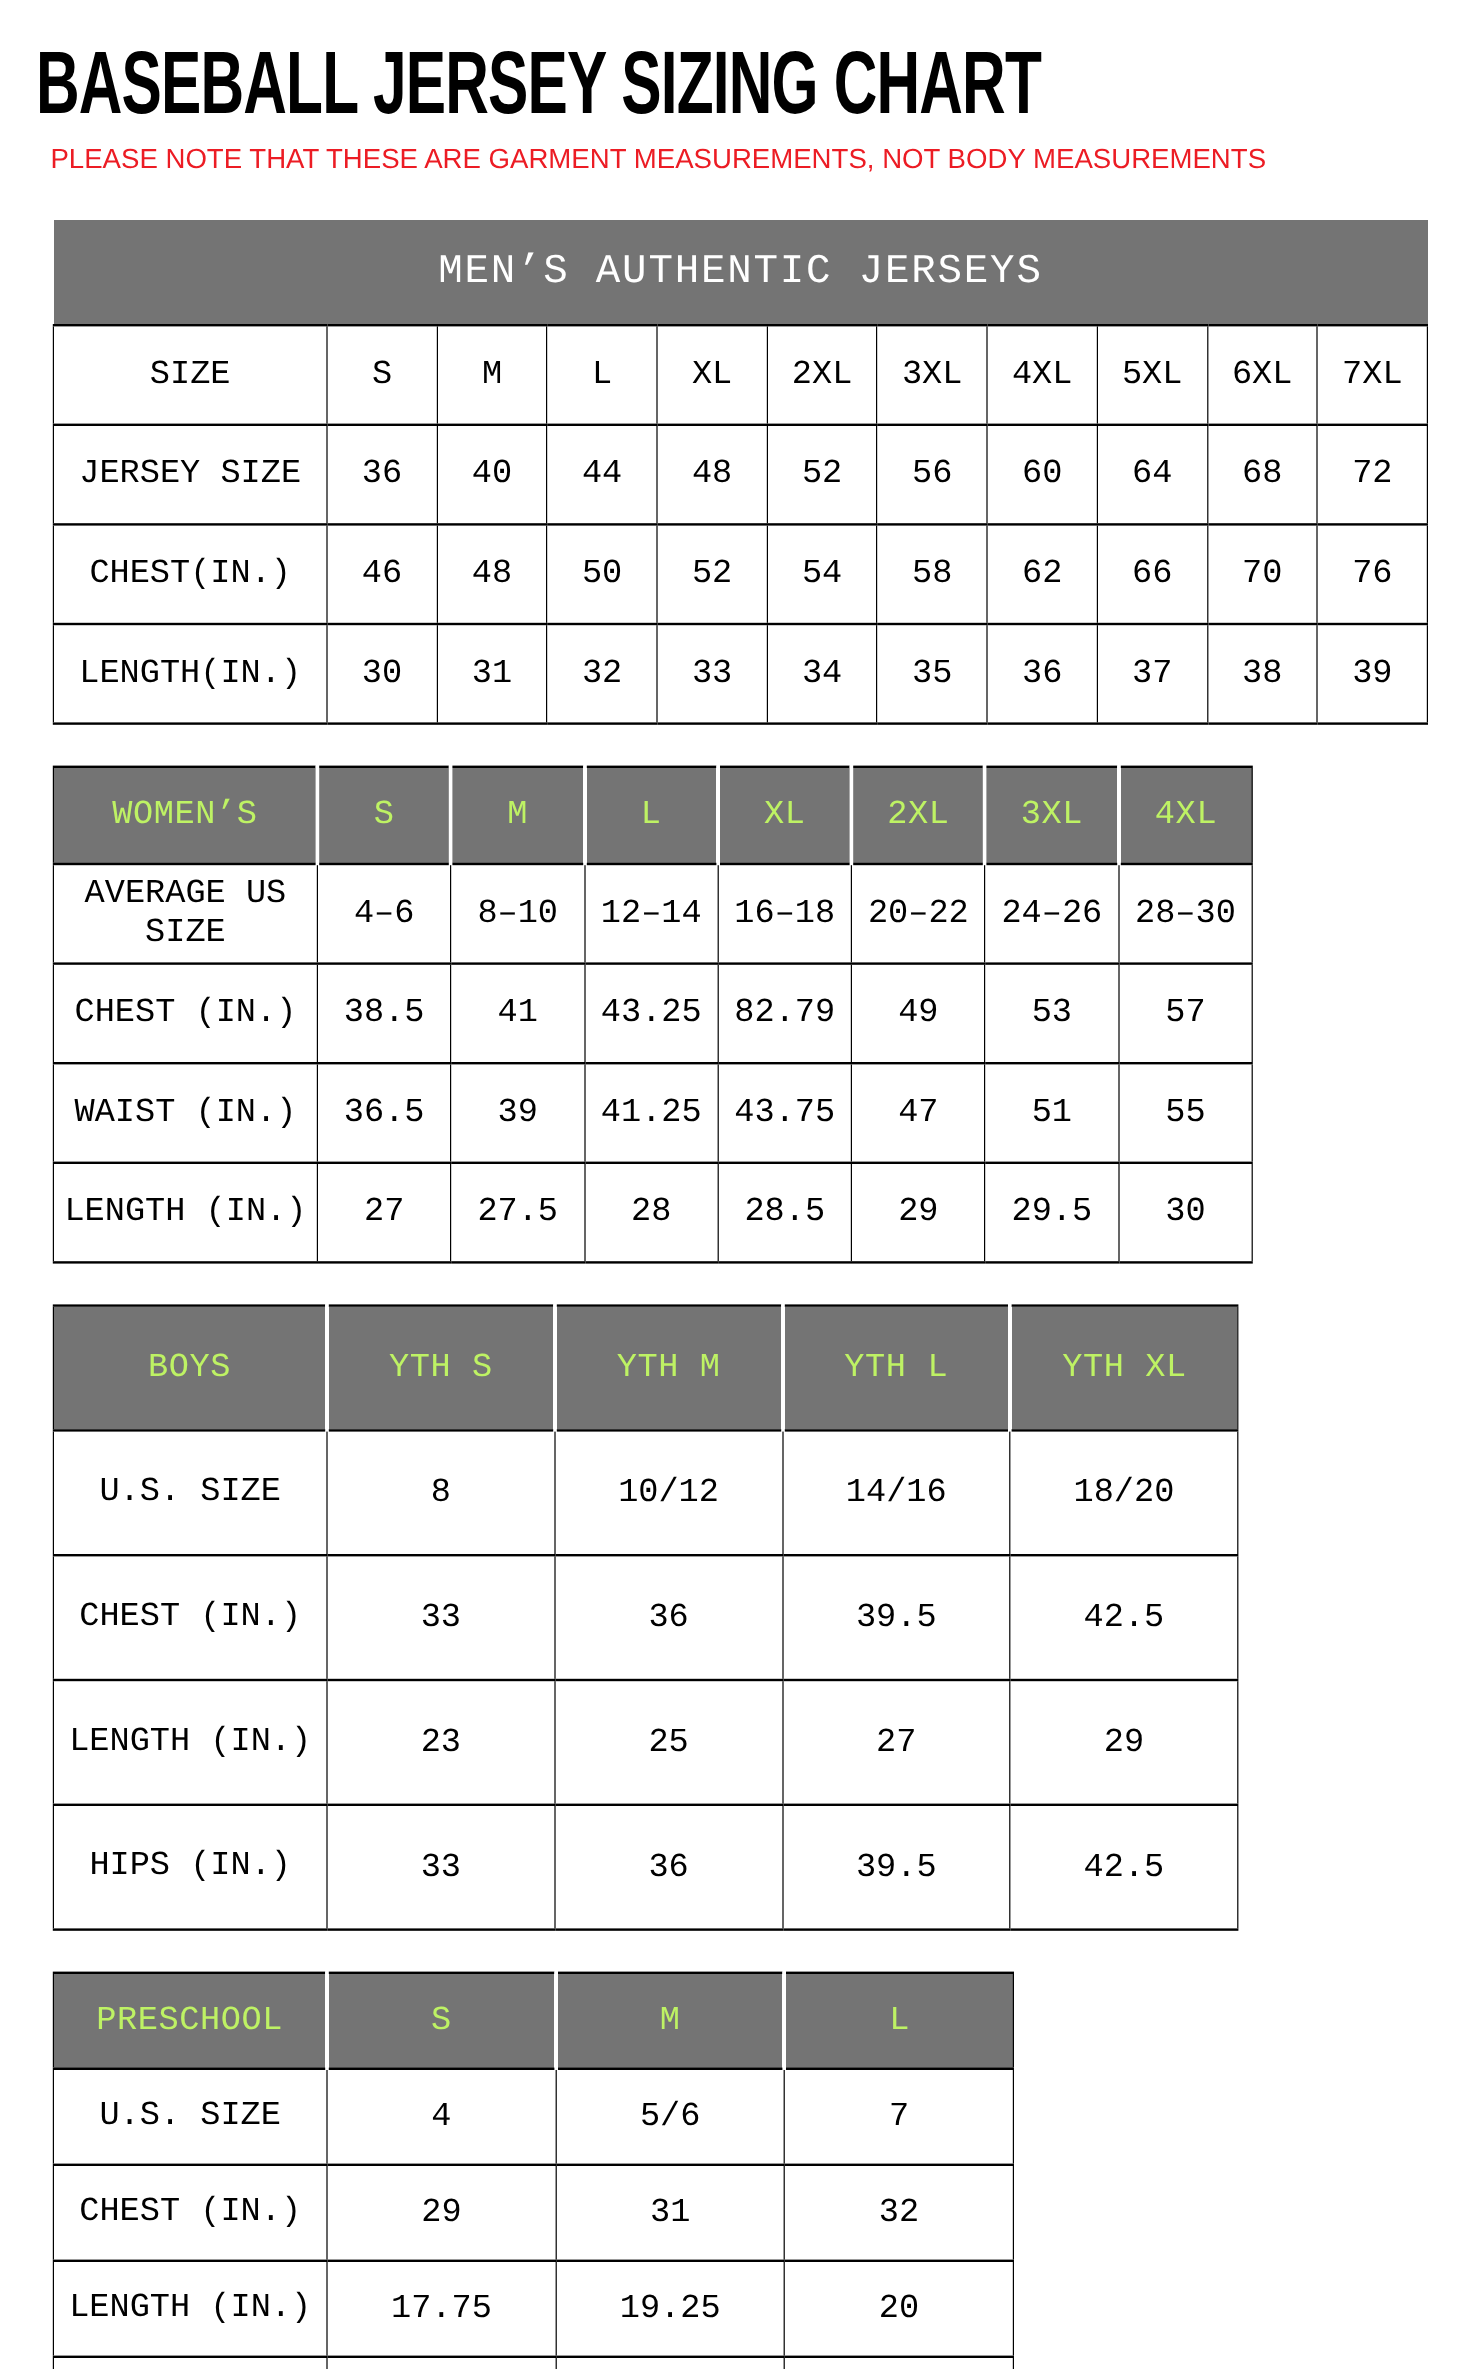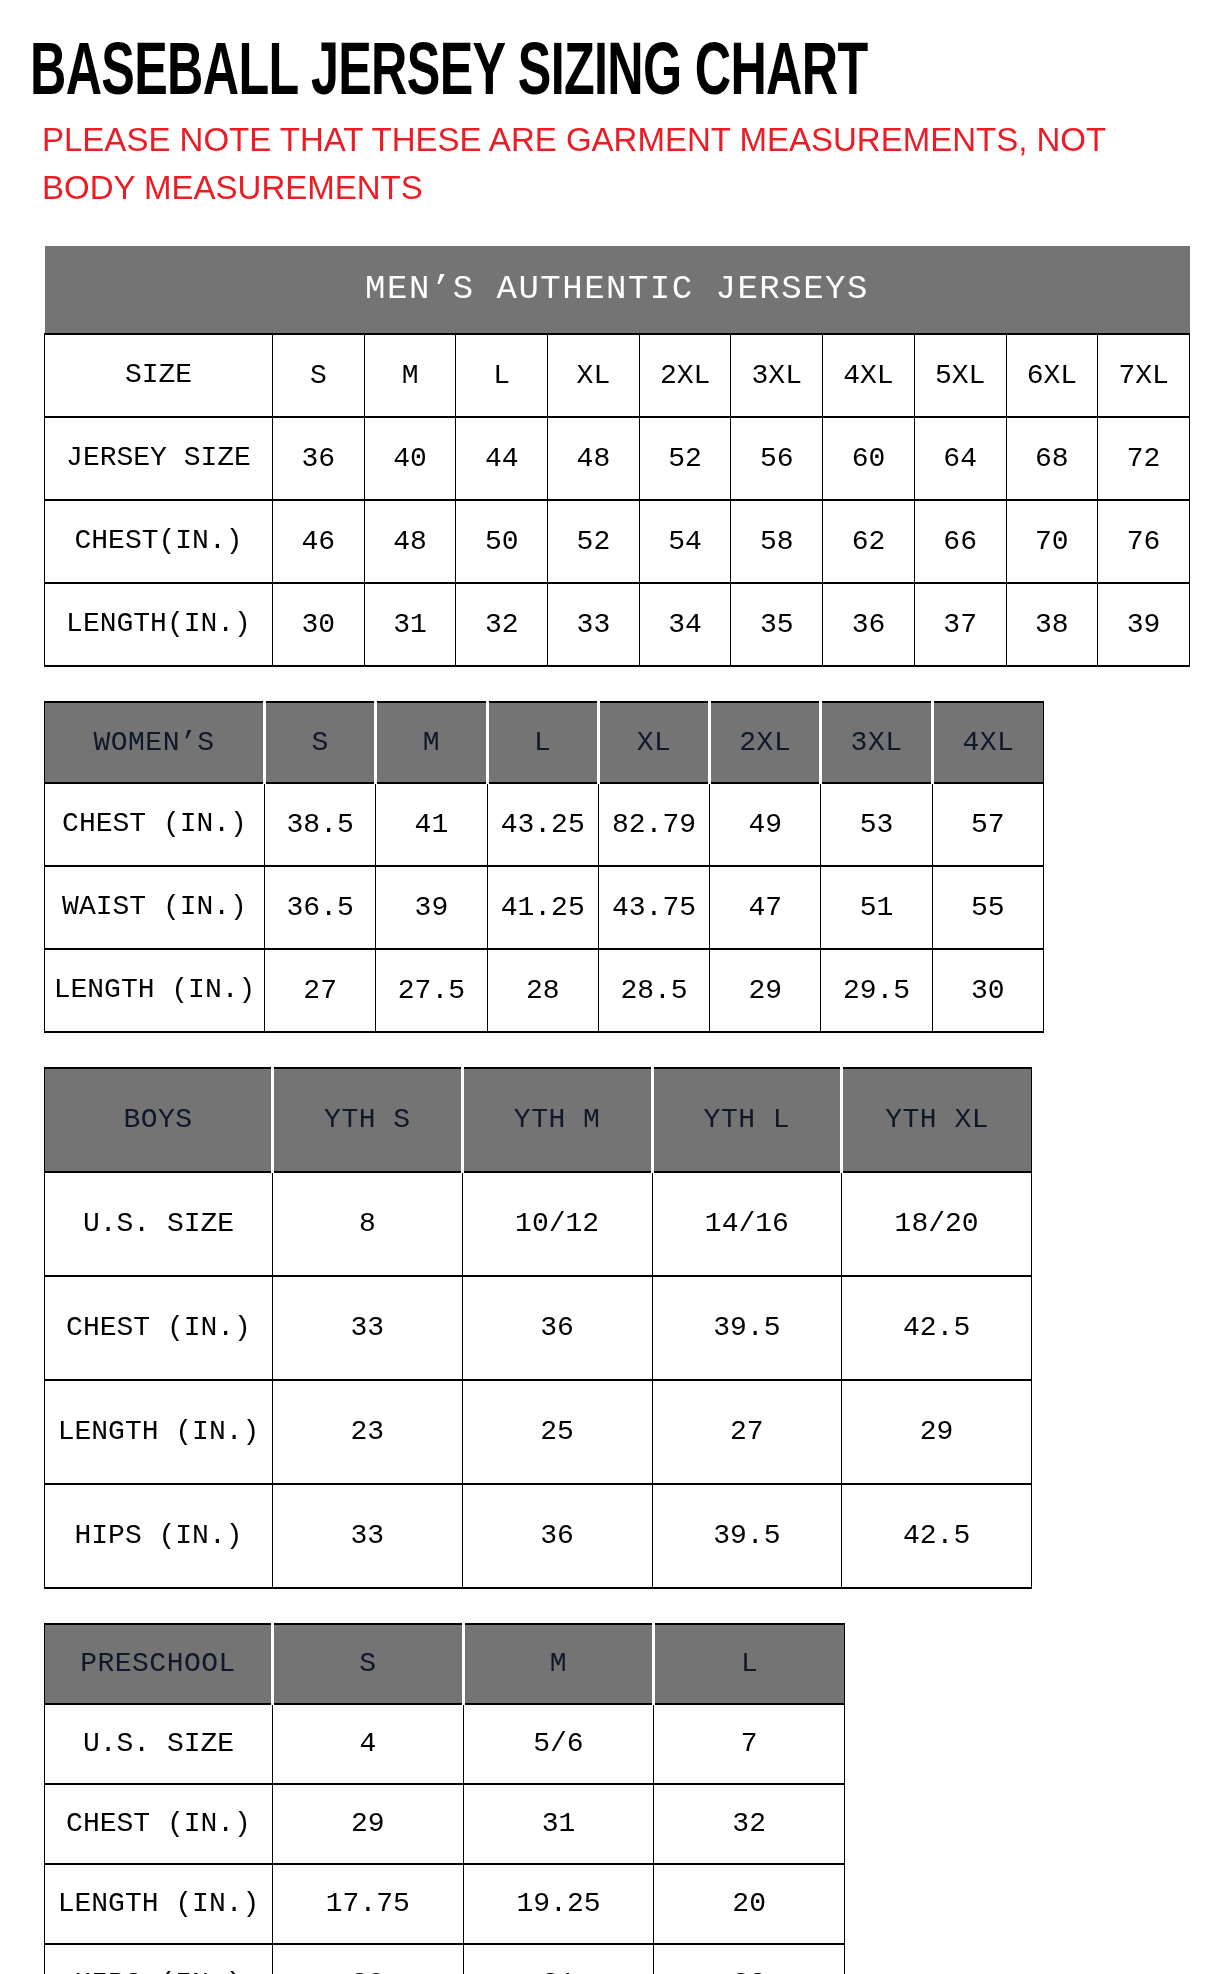--- a/index.html
+++ b/index.html
@@ -20,21 +20,21 @@
     white-space:nowrap;
     transform:scaleX(0.68);
     transform-origin:0 50%;
     letter-spacing:-1px;
     margin:6px 0 10px 0;
   }
 
   
   .note{
     color:var(--red);
-    font-size:33px;
+    font-size:23px;
     line-height:1.45;
     max-width:1085px;
     margin:0 0 0 12px;
   }
 
   :root{ --red:#ec1c24; --gray:#747474; }
 
   
   .tbl-wrap{margin-left:14px;font-family:Liberation Mono, monospace;}
   table.sizing-table{
@@ -58,21 +58,21 @@
     border:0;
     background:var(--gray);
     color:#fff;
     font-size:34px;
     letter-spacing:1.5px;
     height:87px;
   }
   
   td.header-cell{
     background:var(--gray);
-    color:#0f172a;
+    color:#bef264;
     font-size:27px;
     letter-spacing:0.5px;
     border-bottom:3px solid #000;
   }
   td.header-cell + td.header-cell{border-left:3px solid #fff;}
 
   .t0{width:1146px;}
   .t0 tbody tr{height:83px;}
   .t1{width:1000px;}
   .t1 tbody tr{height:83px;}
@@ -178,20 +178,30 @@
             <td class="header-cell">WOMEN’S</td>
             <td class="header-cell">S</td>
             <td class="header-cell">M</td>
             <td class="header-cell">L</td>
             <td class="header-cell">XL</td>
             <td class="header-cell">2XL</td>
             <td class="header-cell">3XL</td>
             <td class="header-cell">4XL</td>
           </tr>
           <tr>
+            <td class="row-label">AVERAGE US SIZE</td>
+            <td>4–6</td>
+            <td>8–10</td>
+            <td>12–14</td>
+            <td>16–18</td>
+            <td>20–22</td>
+            <td>24–26</td>
+            <td>28–30</td>
+          </tr>
+          <tr>
             <td class="row-label">CHEST (IN.)</td>
             <td>38.5</td>
             <td>41</td>
             <td>43.25</td>
             <td>82.79</td>
             <td>49</td>
             <td>53</td>
             <td>57</td>
           </tr>
           <tr>

